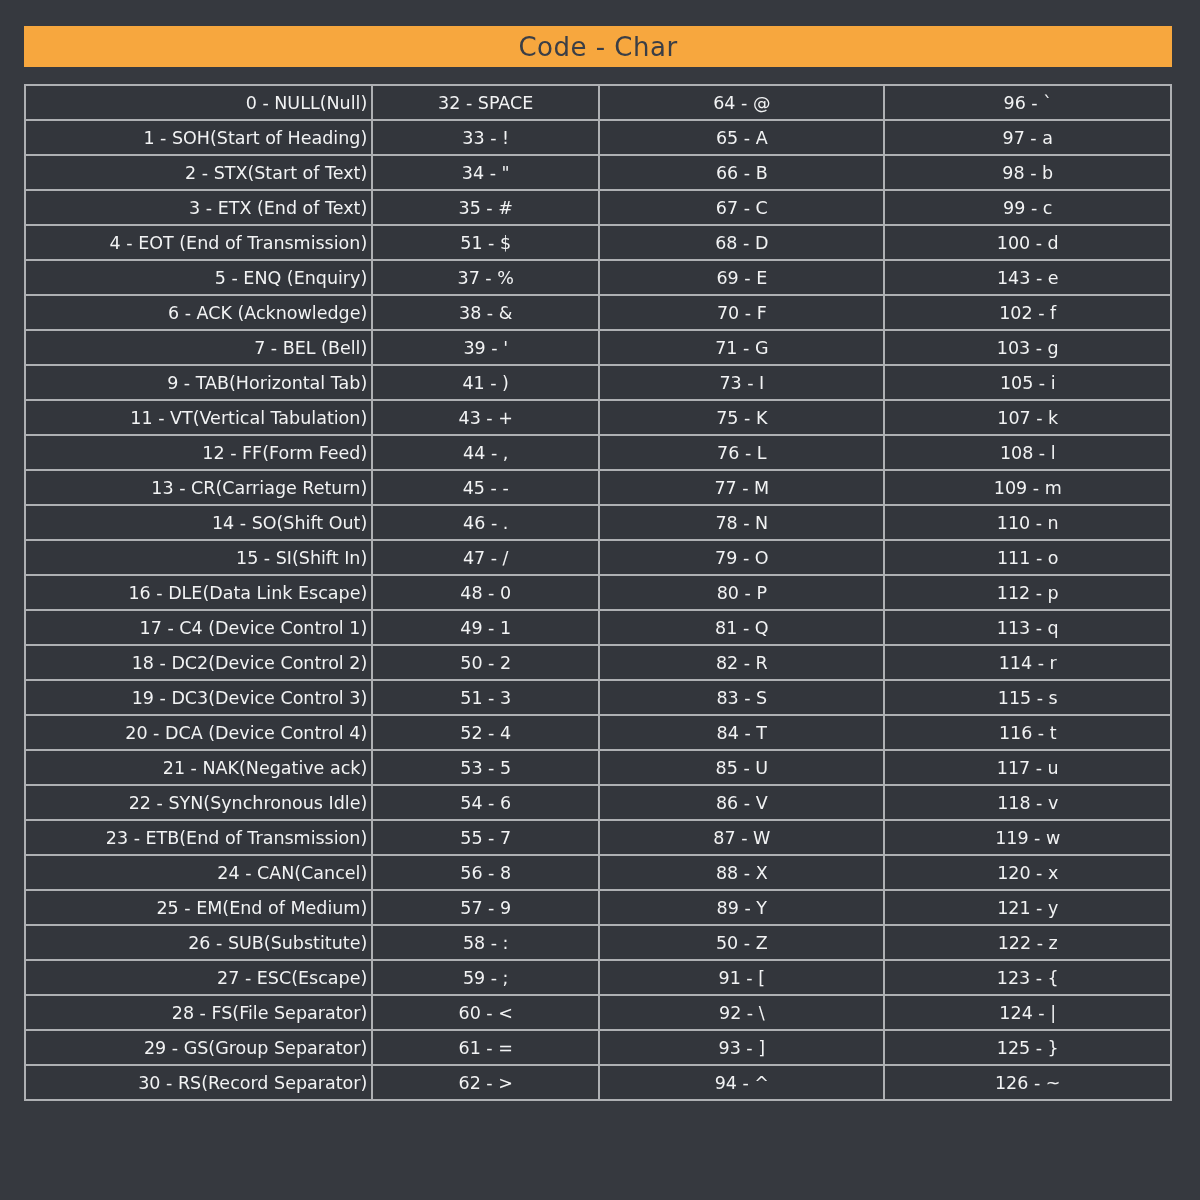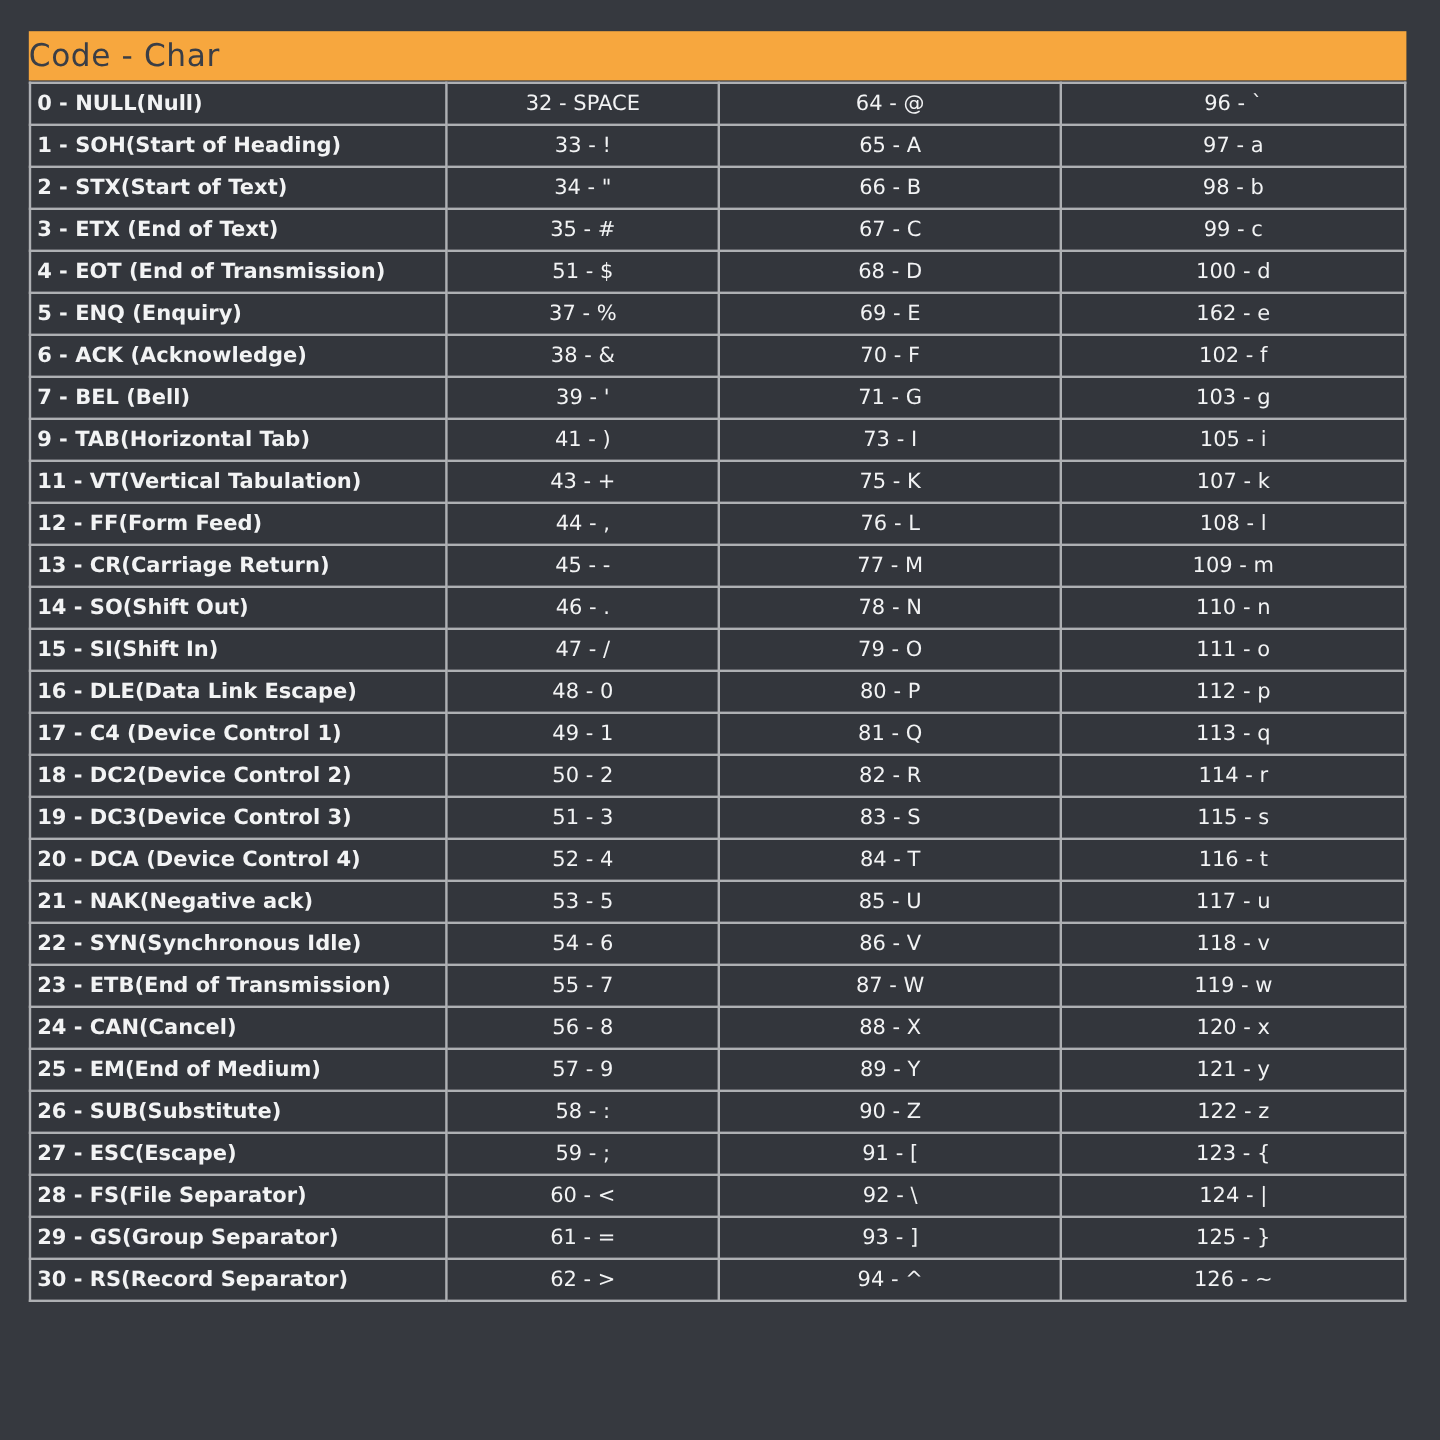--- a/index.html
+++ b/index.html
@@ -22,21 +22,22 @@
   .wrap {
     width: 1148px;
     margin: 26px auto 0 24px;
   }
   .title-bar {
     width: 100%;
     height: 41px;
     background: var(--accent-orange);
     display: flex;
     align-items: center;
-    margin-bottom: 1px;
+    justify-content: center;
+    margin-bottom: 17px;
   }
   .title-bar span {
     color: var(--title-text);
     font-size: 26px;
     letter-spacing: 0.5px;
   }
   table.ascii {
     width: 100%;
     border-collapse: collapse;
     table-layout: fixed;
@@ -46,23 +47,22 @@
     background: var(--cell-bg);
     color: var(--text-color);
     font-size: 17.5px;
     height: 35px;
     padding: 0 4px;
     text-align: center;
     white-space: nowrap;
     overflow: hidden;
   }
   table.ascii td.col-0 {
-    text-align: left;
-    padding-left: 5px;
-    font-weight: bold;
+    text-align: right;
+    padding-left: 17px;
   }
   col.c0 { width: 30.3%; }
   col.c1 { width: 19.8%; }
   col.c2 { width: 24.9%; }
   col.c3 { width: 25.0%; }
 </style>
 </head>
 <body>
 
 <div class="wrap">
@@ -104,21 +104,21 @@
         <tr>
           <td class="col-0">4 - EOT (End of Transmission)</td>
           <td class="col-1">51 - $</td>
           <td class="col-2">68 - D</td>
           <td class="col-3">100 - d</td>
         </tr>
         <tr>
           <td class="col-0">5 - ENQ (Enquiry)</td>
           <td class="col-1">37 - %</td>
           <td class="col-2">69 - E</td>
-          <td class="col-3">162 - e</td>
+          <td class="col-3">143 - e</td>
         </tr>
         <tr>
           <td class="col-0">6 - ACK (Acknowledge)</td>
           <td class="col-1">38 - &amp;</td>
           <td class="col-2">70 - F</td>
           <td class="col-3">102 - f</td>
         </tr>
         <tr>
           <td class="col-0">7 - BEL (Bell)</td>
           <td class="col-1">39 - '</td>
@@ -217,21 +217,21 @@
         </tr>
         <tr>
           <td class="col-0">25 - EM(End of Medium)</td>
           <td class="col-1">57 - 9</td>
           <td class="col-2">89 - Y</td>
           <td class="col-3">121 - y</td>
         </tr>
         <tr>
           <td class="col-0">26 - SUB(Substitute)</td>
           <td class="col-1">58 - :</td>
-          <td class="col-2">90 - Z</td>
+          <td class="col-2">50 - Z</td>
           <td class="col-3">122 - z</td>
         </tr>
         <tr>
           <td class="col-0">27 - ESC(Escape)</td>
           <td class="col-1">59 - ;</td>
           <td class="col-2">91 - [</td>
           <td class="col-3">123 - {</td>
         </tr>
         <tr>
           <td class="col-0">28 - FS(File Separator)</td>

